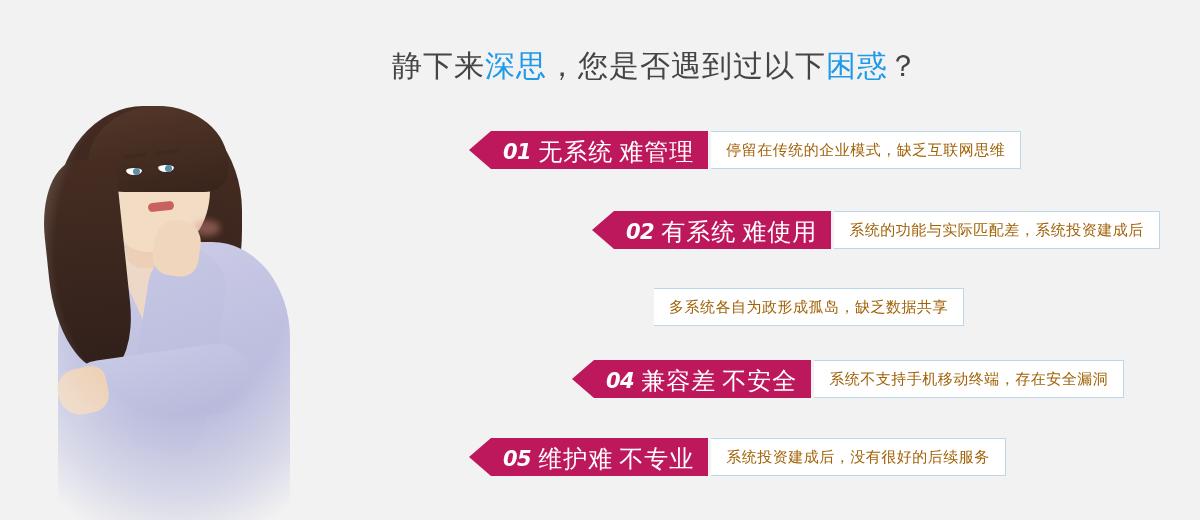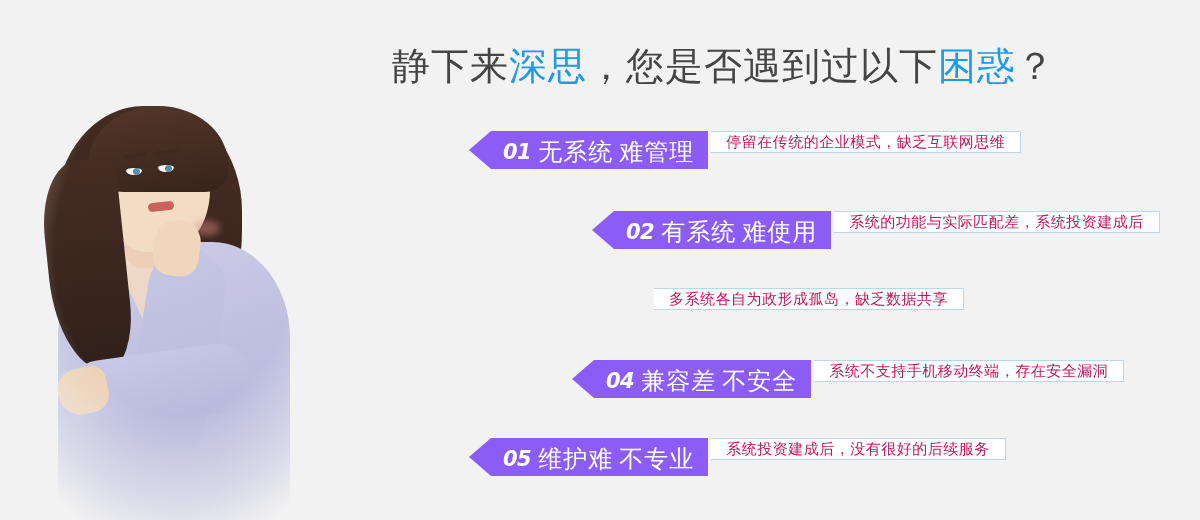--- a/index.html
+++ b/index.html
@@ -191,42 +191,42 @@
     width: 400px; height: 520px;
     background: radial-gradient(ellipse 220px 300px at 44% 48%, rgba(242,242,242,0) 55%, rgba(242,242,242,.55) 82%, rgba(242,242,242,1) 100%);
     pointer-events: none;
   }
 
   
   .headline {
     position: absolute;
     left: 392px;
     top: 40px;
-    font-size: 38px;
+    font-size: 30px;
     line-height: 52px;
     color: #454545;
     letter-spacing: 1px;
     white-space: nowrap;
     font-family: "DejaVu Sans", "Liberation Sans", sans-serif;
   }
   .headline .hl { color: #1e9ae8; }
 
   
   .rows { position: absolute; left: 0; top: 0; width: 1200px; height: 520px; }
 
   .row {
     position: absolute;
     height: 38px;
     display: flex;
     align-items: stretch;
   }
 
   .tag {
     position: relative;
-    background: #8b5cf6;
+    background: #be185d;
     color: #ffffff;
     display: flex;
     align-items: center;
     padding: 4px 14px 0 34px;
     height: 38px;
     white-space: nowrap;
     clip-path: polygon(22px 0, 100% 0, 100% 100%, 22px 100%, 0 50%);
   }
   .tag .num {
     font-family: "DejaVu Sans", "Liberation Sans", sans-serif;
@@ -245,22 +245,22 @@
   }
   .tag .txt .sp { display: inline-block; width: 6px; }
 
   .desc {
     background: #ffffff;
     border: 1px solid #bcd7ea;
     border-left: none;
     display: flex;
     align-items: center;
     padding: 0 15px;
-    height: 22px;
-    color: #be185d;
+    height: 38px;
+    color: #a16207;
     font-size: 15px;
     letter-spacing: .5px;
     white-space: nowrap;
     font-family: "DejaVu Sans", "Liberation Sans", sans-serif;
   }
 
   .row .gap { width: 3px; background: #f2f2f2; }
 </style>
 </head>
 <body>

